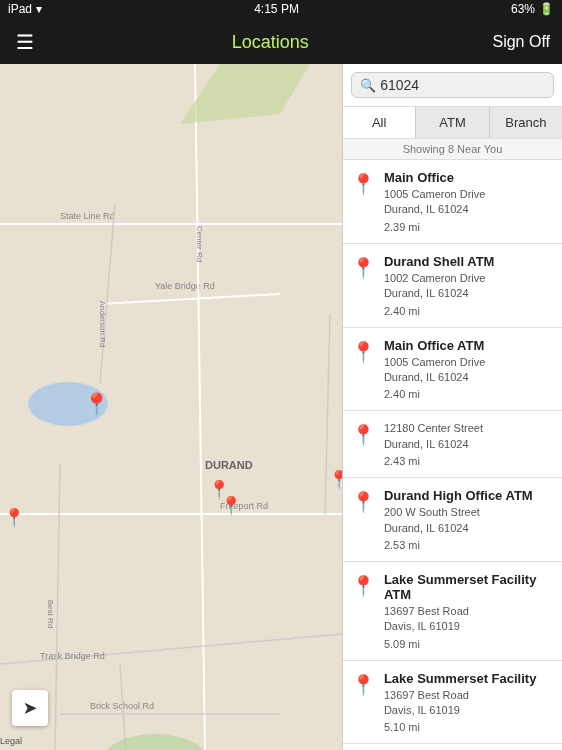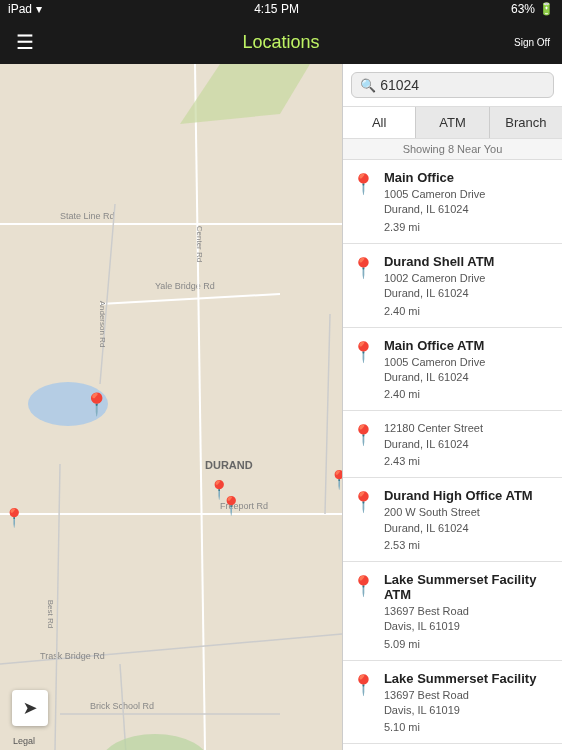--- a/index.html
+++ b/index.html
@@ -14,21 +14,21 @@
     .status-left { display: flex; align-items: center; gap: 4px; }
     .status-right { display: flex; align-items: center; gap: 4px; }
 
     
     .nav-bar {
       display: flex; align-items: center; justify-content: space-between;
       background: #1a1a1a; color: white; height: 44px; padding: 0 12px;
     }
     .nav-title { font-size: 18px; font-weight: 400; color: #bef264; margin-left: 10px; }
     .nav-menu-btn { background: none; border: none; color: white; font-size: 20px; cursor: pointer; padding: 4px; }
-    .nav-signin-btn { background: none; border: none; color: white; font-size: 10px; cursor: pointer; }
+    .nav-signin-btn { background: none; border: none; color: white; font-size: 16px; cursor: pointer; }
 
     
     .main-content { display: flex; height: calc(750px - 64px); }
 
     
     .map-area {
       flex: 1; position: relative; overflow: hidden;
       background: #e8e0d0;
     }
 
@@ -37,21 +37,21 @@
 
     
     .location-btn {
       position: absolute; bottom: 24px; left: 12px;
       width: 36px; height: 36px; background: white; border: none;
       border-radius: 4px; box-shadow: 0 1px 4px rgba(0,0,0,0.3);
       cursor: pointer; display: flex; align-items: center; justify-content: center;
       font-size: 18px; color: #333;
     }
     .legal-text {
-      position: absolute; bottom: 4px; left: 13px;
+      position: absolute; bottom: 4px; left: 0;
       font-size: 9px; color: #555;
     }
 
     
     .right-panel { width: 220px; background: white; display: flex; flex-direction: column; border-left: 1px solid #ccc; }
 
     
     .search-bar {
       padding: 8px; border-bottom: 1px solid #ddd;
     }

